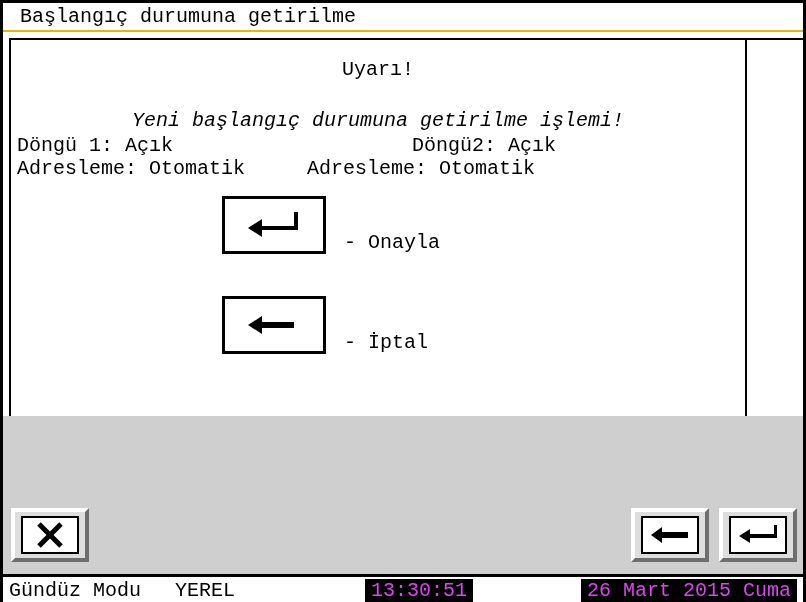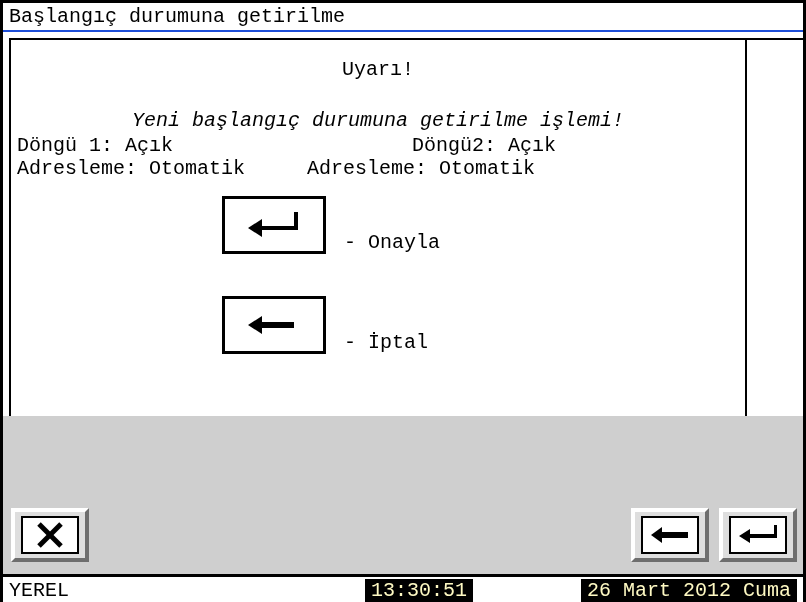--- a/index.html
+++ b/index.html
@@ -14,22 +14,22 @@
     .window {
       width: 806px;
       height: 602px;
       border: 3px solid #000;
       border-bottom: 0;
       display: flex;
       flex-direction: column;
       background: #fff;
     }
     .titlebar {
-      border-bottom: 2px solid #1d4ed8;
-      padding: 2px 6px;
+      border-bottom: 2px solid #eab308;
+      padding: 2px 17px;
       font-size: 20px;
     }
     .content-wrap {
       display: flex;
       flex: 1;
       min-height: 0;
       border-radius: 32px;
     }
     .main-panel {
       flex: 1;
@@ -115,21 +115,21 @@
       border-top: 3px solid #000;
       display: flex;
       align-items: center;
       padding: 2px 6px 0 6px;
       gap: 34px;
       height: 28px;
       overflow: hidden;
     }
     .status-chip {
       background: #000;
-      color: #fef9c3;
+      color: #d946ef;
       padding: 0 6px;
     }
     svg { display: block; }
   </style>
 </head>
 <body>
 
 <div class="window">
   <div class="titlebar">Başlangıç durumuna getirilme</div>
 
@@ -206,20 +206,21 @@
     <div class="bevel-btn">
       <div class="inner">
         <svg width="44" height="26" viewBox="0 0 44 26">
           <path d="M38 3 L38 12 L14 12 L14 7 L3 14 L14 21 L14 16 L41 16 L41 3 Z" fill="#000"></path>
         </svg>
       </div>
     </div>
   </div>
 
   <div class="statusbar">
+    <span>Gündüz Modu</span>
     <span>YEREL</span>
     <div class="flex-gap"></div>
     <span class="status-chip">13:30:51</span>
     <div style="width:40px"></div>
-    <span class="status-chip">26 Mart 2012 Cuma</span>
+    <span class="status-chip">26 Mart 2015 Cuma</span>
   </div>
 
 </div>
 
 </body></html>

